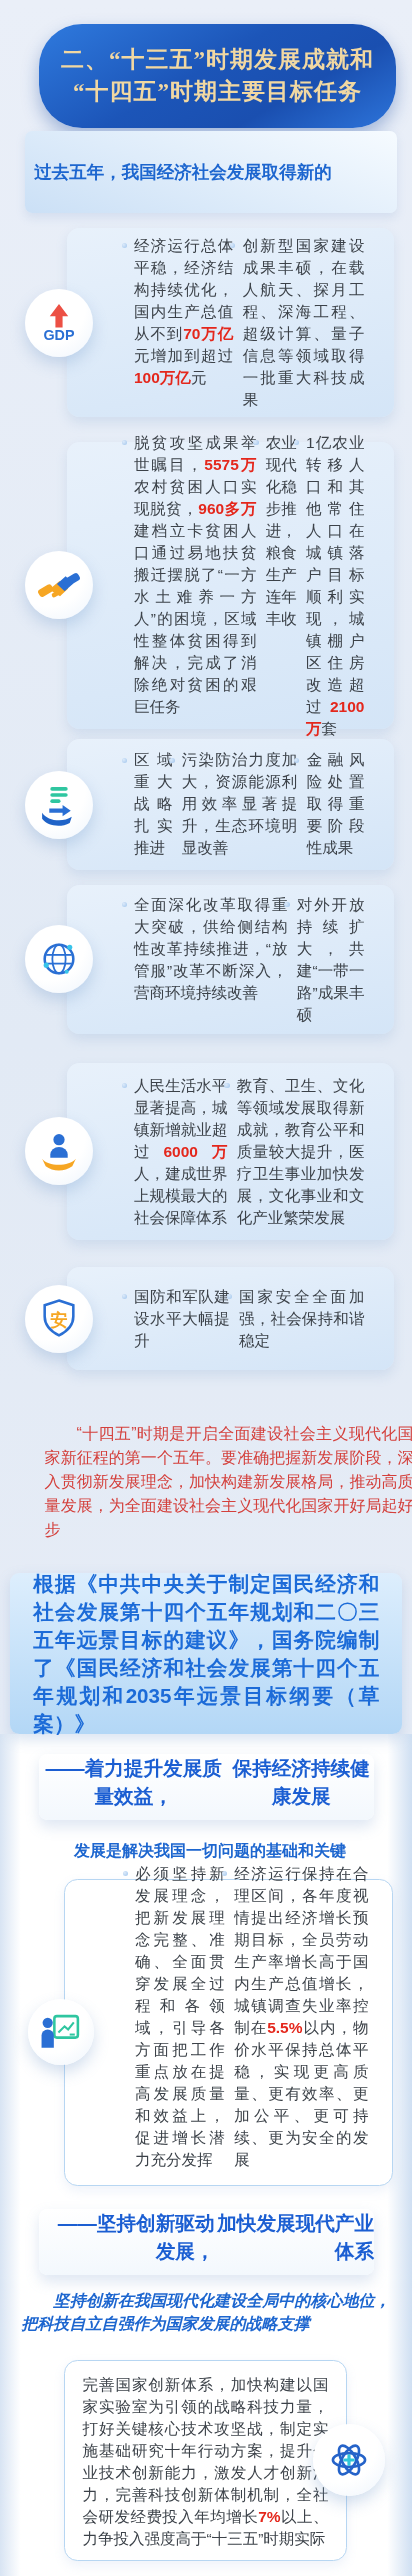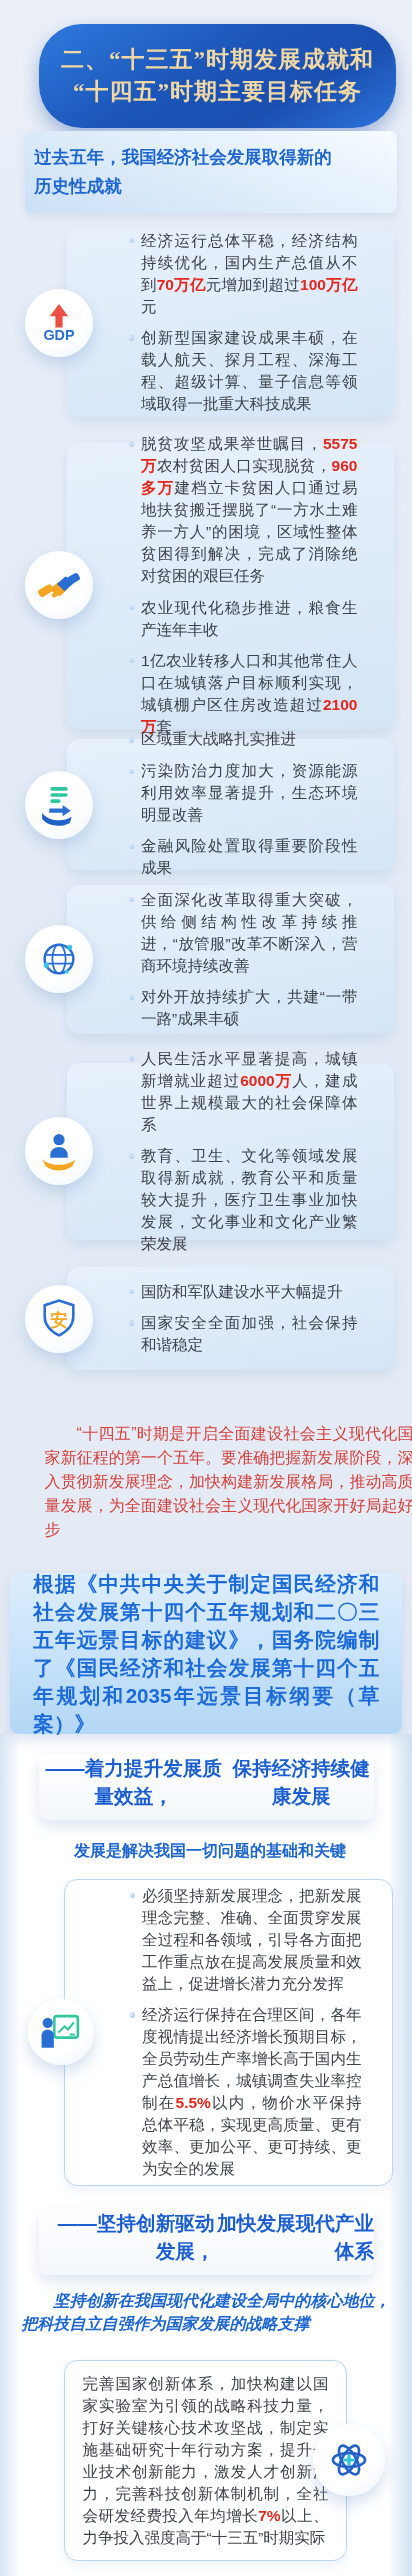--- a/index.html
+++ b/index.html
@@ -24,21 +24,21 @@
         box-shadow:0 4.1px 9.3px rgba(120,155,205,.18);
         display:flex;flex-direction:column;justify-content:center;padding-left:9.3px;box-sizing:border-box;}
   .hdr-card div{font-size:17.5px;font-weight:bold;color:#1d66cf;line-height:29px;}
 
   
   .card-lb{position:absolute;left:67px;width:327px;border-radius:12.4px;
         background:linear-gradient(170deg,#e8f1fb 0%,#d4e5f7 100%);
         box-shadow:0 5.2px 11.3px rgba(125,158,205,.20);
         display:flex;flex-direction:column;justify-content:center;
         padding:5.2px 20.6px 5.2px 58px;box-sizing:border-box;}
-  ul.blist{list-style:none;margin:16px;padding:0;display:flex;flex-direction:column;gap:9.3px;}
+  ul.blist{list-style:none;margin:9px;padding:0;display:flex;gap:9.3px;}
   ul.blist li{position:relative;font-size:15.5px;line-height:22px;color:#3c4249;text-align:justify;}
   ul.blist li::before{content:"";position:absolute;left:-12.4px;top:8.2px;width:5.2px;height:5.2px;border-radius:50%;
         background:radial-gradient(circle at 35% 35%,#dceafa,#9fc4ec);}
   .hl{color:#e4271c;font-weight:bold;}
 
   
   .icircle{position:absolute;width:68px;height:68px;border-radius:50%;z-index:4;
         background:radial-gradient(circle at 35% 28%,#ffffff 55%,#edf4fc 100%);
         box-shadow:0 7.2px 14.4px rgba(108,148,200,.30);
         display:flex;align-items:center;justify-content:center;}
@@ -61,40 +61,39 @@
         display:flex;flex-direction:row;justify-content:center;text-align:center;}
   .banner div{font-size:19.6px;line-height:28px;font-weight:bold;color:#1b5ed2;}
 
   .sub-center{position:absolute;left:0;width:412px;text-align:center;font-size:16px;font-weight:bold;color:#1d66cf;margin:4px;}
   .sub-just{position:absolute;left:21.6px;width:369px;font-size:16px;line-height:23px;font-weight:bold;color:#1d66cf;
         text-align:justify;text-indent:2em;margin:0;font-style:italic;}
 
   
   .card-w{position:absolute;background:#ffffff;border:1px solid #b7d6f2;border-radius:13.4px;
         box-shadow:0 4.1px 10.3px rgba(120,160,210,.12);box-sizing:border-box;
-        display:flex;flex-direction:column;justify-content:center;}
+        display:flex;flex-direction:column;justify-content:flex-end;}
   .card-w p{margin:0;font-size:15.5px;line-height:22px;color:#3c4249;text-align:justify;}
 
   svg{display:block;}
 </style>
 </head>
 <body>
 
 <div id="page">
   <div class="zone-top"></div>
   <div class="zone-bottom"></div>
 
   <div class="title-pill">
     <div>二、“十三五”时期发展成就和</div>
     <div>“十四五”时期主要目标任务</div>
   </div>
 
   <div class="hdr-card">
     <div>过去五年，我国经济社会发展取得新的</div>
-    <div>历史性成就</div>
   </div>
 
   <div class="card-lb" style="top:228px;height:189px;">
     <ul class="blist">
       <li><span>经济运行总体平稳，经济结构持续优化，国内生产总值从不到</span><span class="hl">70万亿</span><span>元增加到超过</span><span class="hl">100万亿</span><span>元</span></li>
       <li><span>创新型国家建设成果丰硕，在载人航天、探月工程、深海工程、超级计算、量子信息等领域取得一批重大科技成果</span></li>
     </ul>
   </div>
   <div class="icircle" style="left:25px;top:289px;">
     <svg width="44" height="44" viewBox="0 0 86 86">

